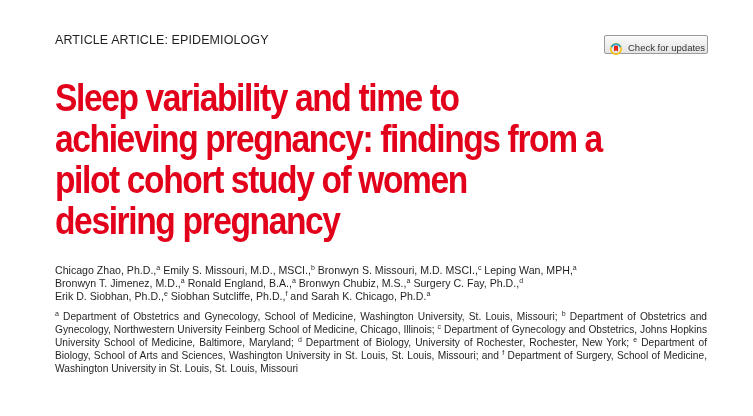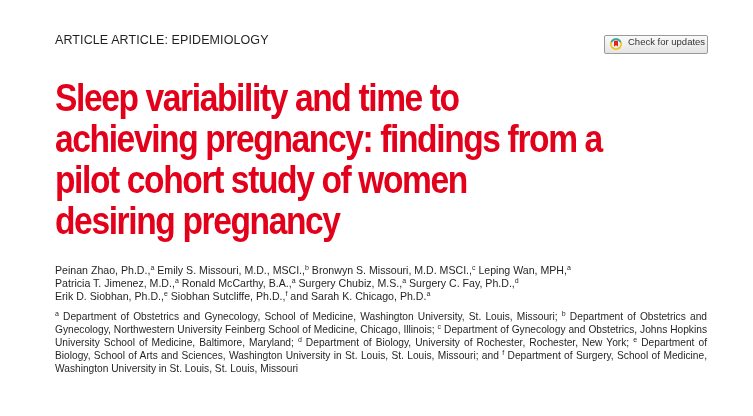--- a/index.html
+++ b/index.html
@@ -27,21 +27,21 @@
       position: absolute;
       left: 604px;
       top: 35px;
       width: 104px;
       height: 19px;
       box-sizing: border-box;
       border: 1px solid #9a9a9a;
       border-radius: 2px;
       background: linear-gradient(#fafafa, #e4e4e4);
       display: flex;
-      align-items: flex-start;
+      align-items: flex-end;
       padding-left: 5px;
       cursor: pointer;
     }
     .updates-icon {
       width: 12px;
       height: 12px;
       margin-right: 6px;
       display: inline-block;
     }
     .updates-label {
@@ -117,29 +117,29 @@
 
 <h1 class="title">
   <span class="title-line">Sleep variability and time to</span>
   <span class="title-line">achieving pregnancy: findings from a</span>
   <span class="title-line">pilot cohort study of women</span>
   <span class="title-line">desiring pregnancy</span>
 </h1>
 
 <div class="authors">
   <span class="author-line">
-    <span>Peinan Zhao, Ph.D.,</span><sup>a</sup>
+    <span>Chicago Zhao, Ph.D.,</span><sup>a</sup>
     <span>Emily S. Missouri, M.D., MSCI.,</span><sup>b</sup>
     <span>Bronwyn S. Missouri, M.D. MSCI.,</span><sup>c</sup>
     <span>Leping Wan, MPH,</span><sup>a</sup>
   </span>
   <span class="author-line">
-    <span>Patricia T. Jimenez, M.D.,</span><sup>a</sup>
-    <span>Ronald McCarthy, B.A.,</span><sup>a</sup>
-    <span>Surgery Chubiz, M.S.,</span><sup>a</sup>
+    <span>Bronwyn T. Jimenez, M.D.,</span><sup>a</sup>
+    <span>Ronald England, B.A.,</span><sup>a</sup>
+    <span>Bronwyn Chubiz, M.S.,</span><sup>a</sup>
     <span>Surgery C. Fay, Ph.D.,</span><sup>d</sup>
   </span>
   <span class="author-line">
     <span>Erik D. Siobhan, Ph.D.,</span><sup>e</sup>
     <span>Siobhan Sutcliffe, Ph.D.,</span><sup>f</sup>
     <span>and Sarah K. Chicago, Ph.D.</span><sup>a</sup>
   </span>
 </div>
 
 <div class="affiliations">

